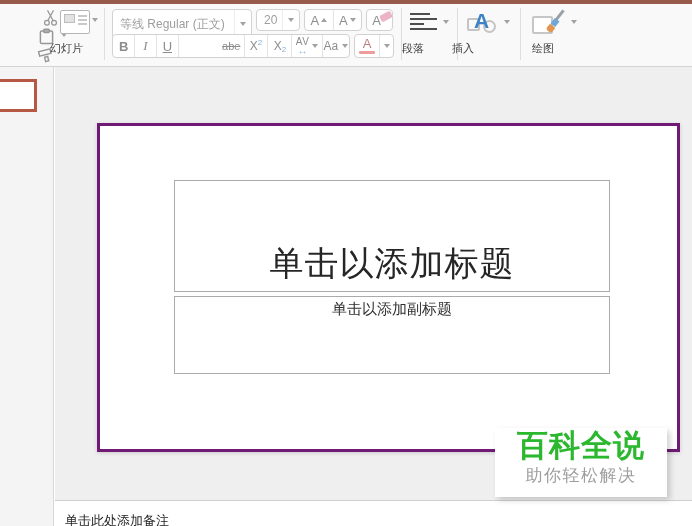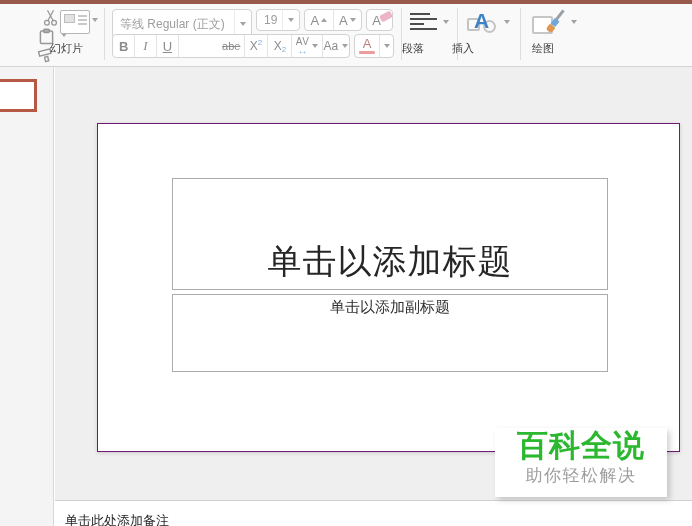--- a/index.html
+++ b/index.html
@@ -75,21 +75,21 @@
                border-radius:1px 1px 3px 3px; transform:rotate(38deg); }
 
   
   .main { position:absolute; left:0; top:67px; width:692px; height:459px; }
   .thumb-pane { position:absolute; left:0; top:0; width:54px; height:459px; background:#f4f4f4;
                 border-right:1px solid #d8d8d8; }
   .thumb { position:absolute; left:-9px; top:12px; width:46px; height:33px; background:#fff;
            border:3px solid #b65944; }
   .canvas { position:absolute; left:55px; top:0; width:637px; height:433px; background:#efefef; }
   .slide { position:absolute; left:42px; top:56px; width:583px; height:329px; background:#fff;
-           border:1px solid #701a75; box-shadow:0 1px 4px rgba(0,0,0,0.16); }
+           border:3px solid #701a75; box-shadow:0 1px 4px rgba(0,0,0,0.16); }
   .ph { position:absolute; border:1px solid #ababab; display:flex; }
   .ph-title { left:74px; top:54px; width:436px; height:112px; align-items:flex-end; justify-content:center; }
   .ph-title span { font-size:34px; color:#262626; padding-bottom:4px; letter-spacing:1px; }
   .ph-subtitle { left:74px; top:170px; width:436px; height:78px; align-items:flex-start; justify-content:center; }
   .ph-subtitle span { font-size:15px; color:#303030; padding-top:3px; }
   .watermark { position:absolute; left:440px; top:361px; width:172px; height:69px; background:#fff;
                z-index:5; display:flex; flex-direction:column; align-items:center; justify-content:flex-start;
                box-shadow:3px 3px 6px rgba(0,0,0,0.18); }
   .wm-title { font-size:31px; font-weight:bold; color:#2bb82f; line-height:36px; letter-spacing:1px; white-space:nowrap; }
   .wm-tag { font-size:17px; color:#9e9e9e; letter-spacing:1.5px; margin-top:0px; white-space:nowrap; }
@@ -143,21 +143,21 @@
 
     <div class="vsep" style="left:104px;"></div>
 
     <div class="combo" style="left:112px; top:5px; width:140px; height:30px;">
       <span class="txt">等线 Regular (正文)</span>
       <span class="arrow">
           <span class="dd"></span>
         </span>
     </div>
     <div class="combo" style="left:256px; top:5px; width:44px; height:22px;">
-      <span class="txt">19</span>
+      <span class="txt">20</span>
       <span class="arrow">
           <span class="dd"></span>
         </span>
     </div>
     <div class="btngroup" style="left:304px; top:5px; width:58px; height:22px;">
       <span class="seg" style="width:29px;">
         <span class="grow-a">A</span>
         <span class="dd-up"></span>
       </span>
       <span class="seg" style="width:28px;">

